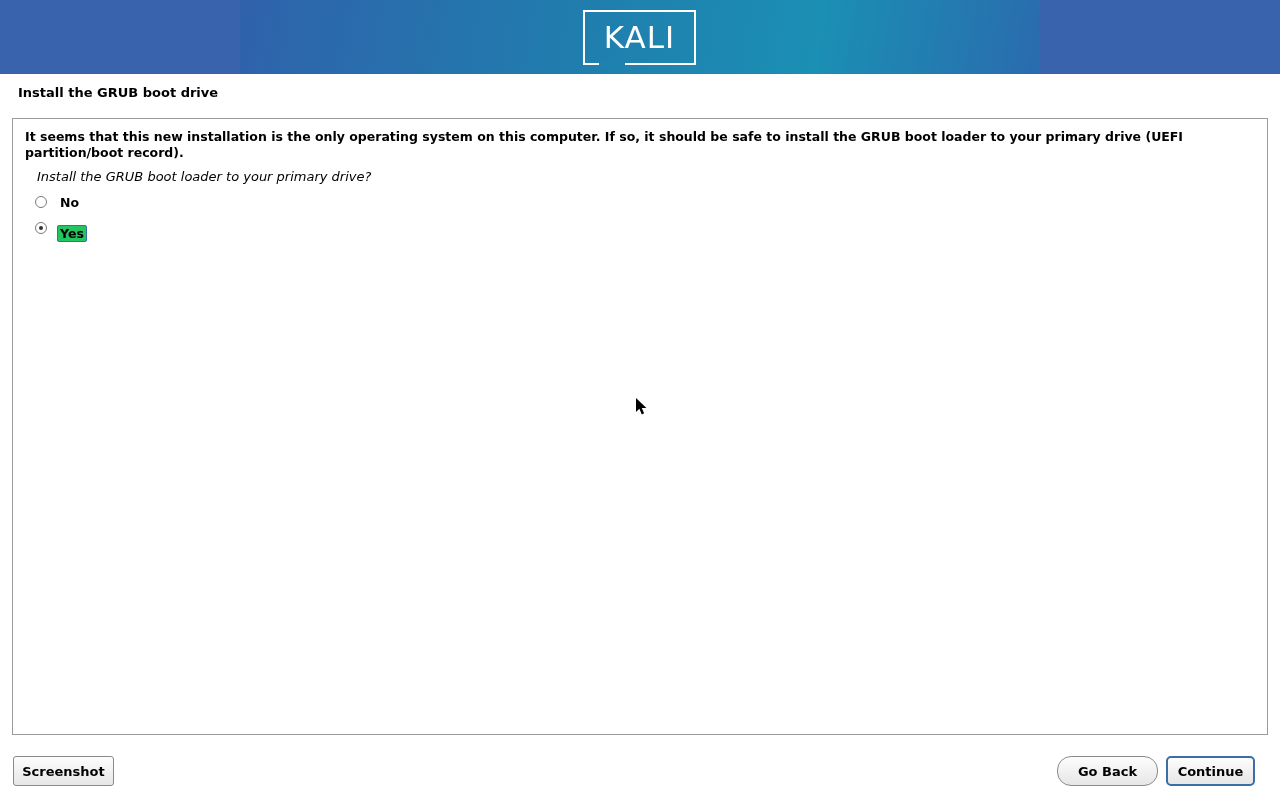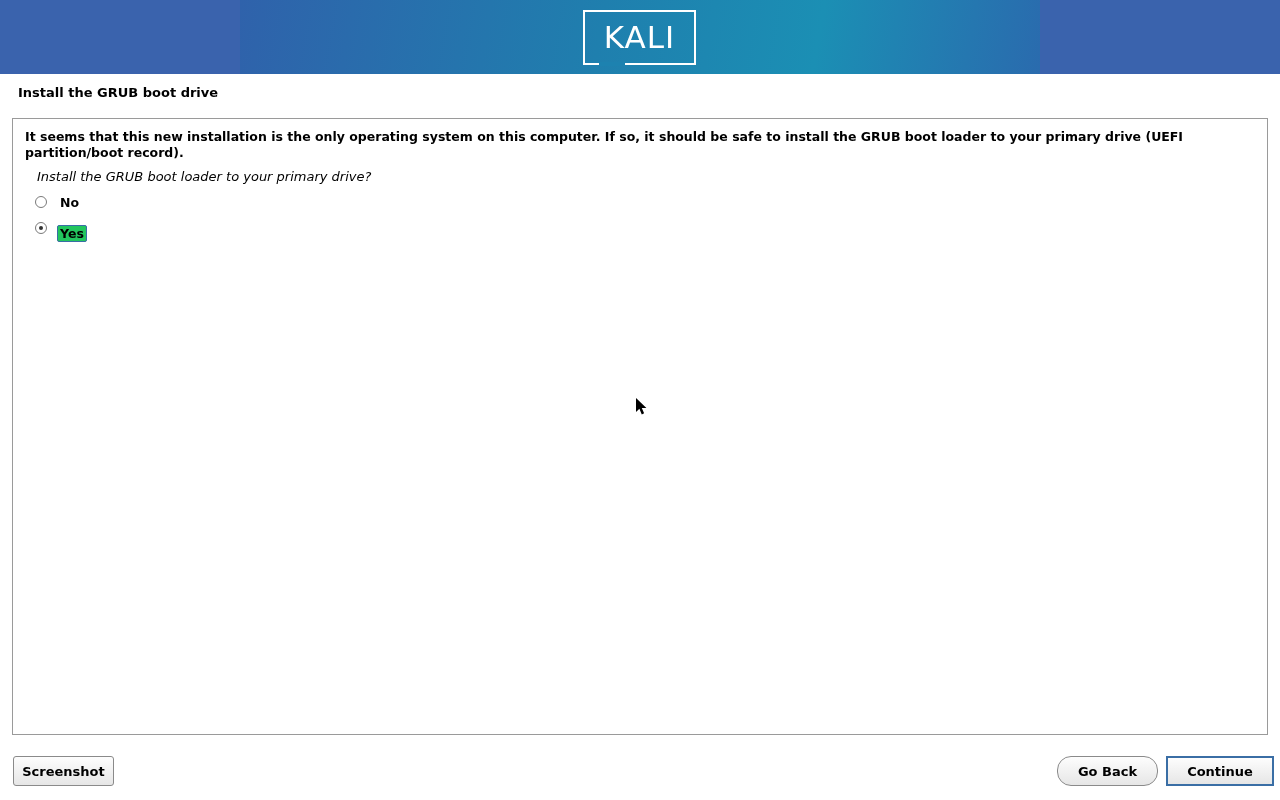--- a/index.html
+++ b/index.html
@@ -159,23 +159,23 @@
     font-weight: bold;
     color: #000000;
     display: flex;
     align-items: center;
     justify-content: center;
     cursor: default;
   }
   #screenshot-btn { left: 13px;  top: 756px; width: 101px; }
   #goback-btn     { left: 1057px; top: 756px; width: 101px; border-radius: 14px; }
   #continue-btn   {
-    left: 1166px; top: 756px; width: 108px;
+    left: 1166px; top: 756px; width: 89px;
     border: 2px solid #3a6ea5;
-    border-radius: 0;
+    border-radius: 5px;
   }
 
   
   .cursor {
     position: absolute;
     left: 636px;
     top: 398px;
     width: 12px;
     height: 18px;
   }

